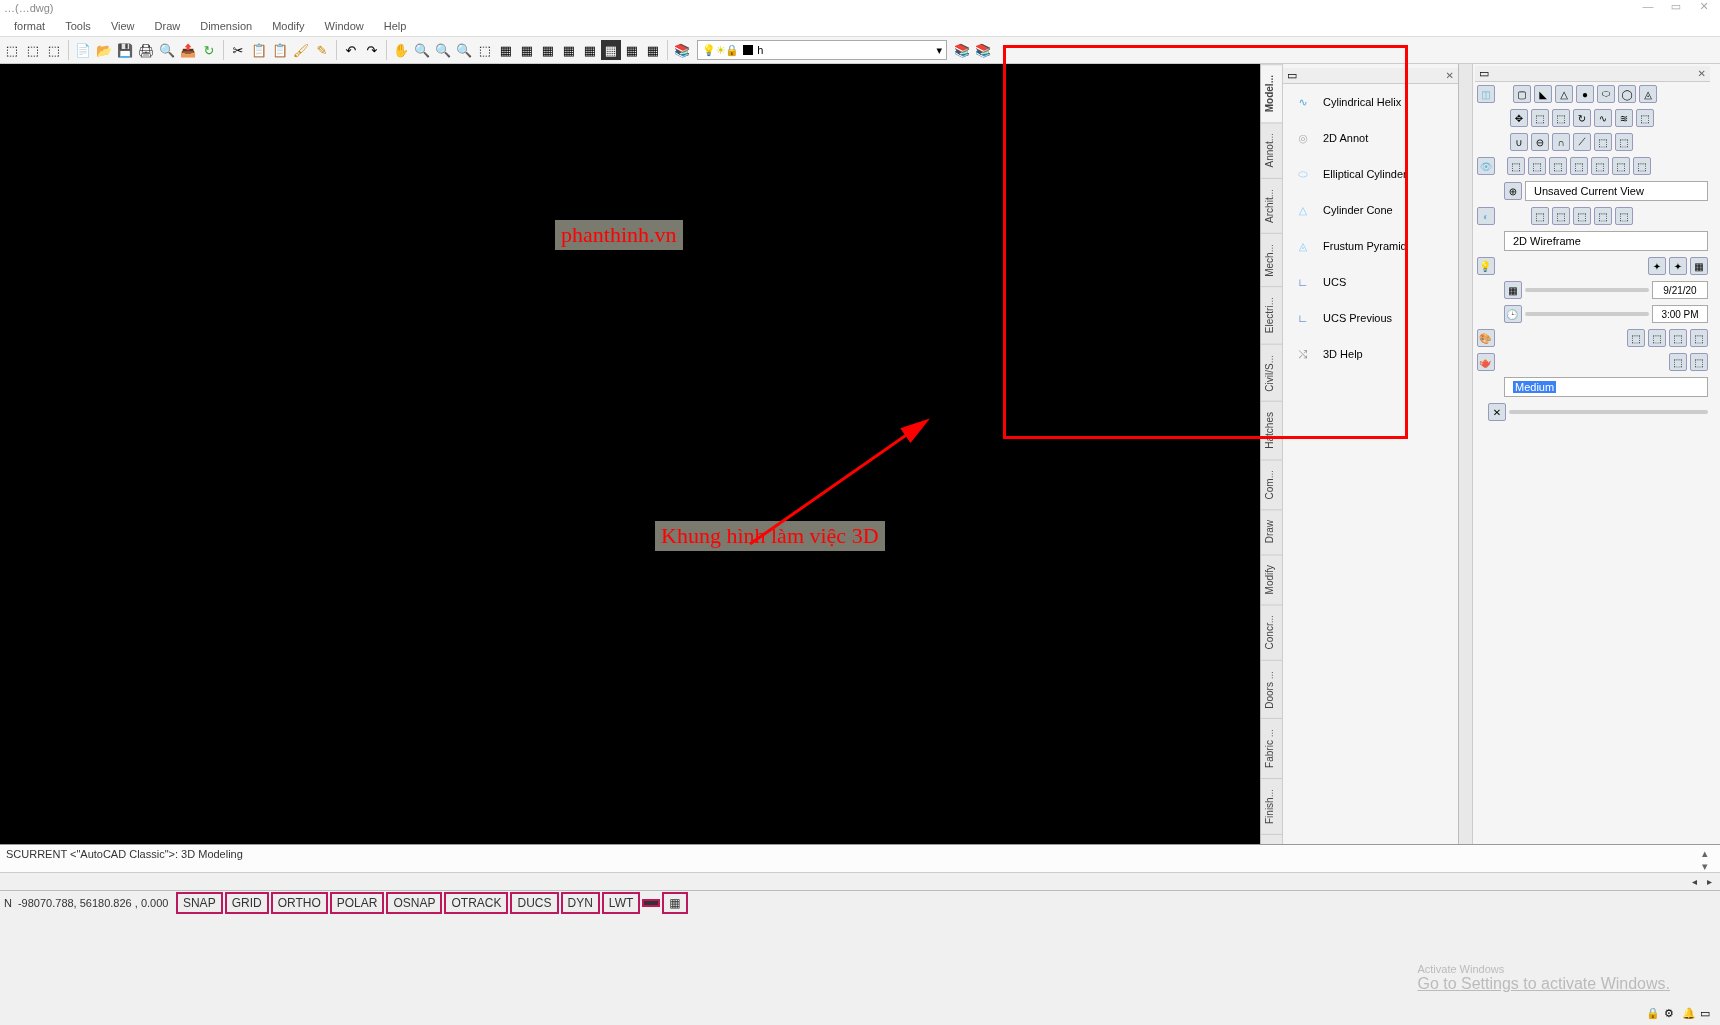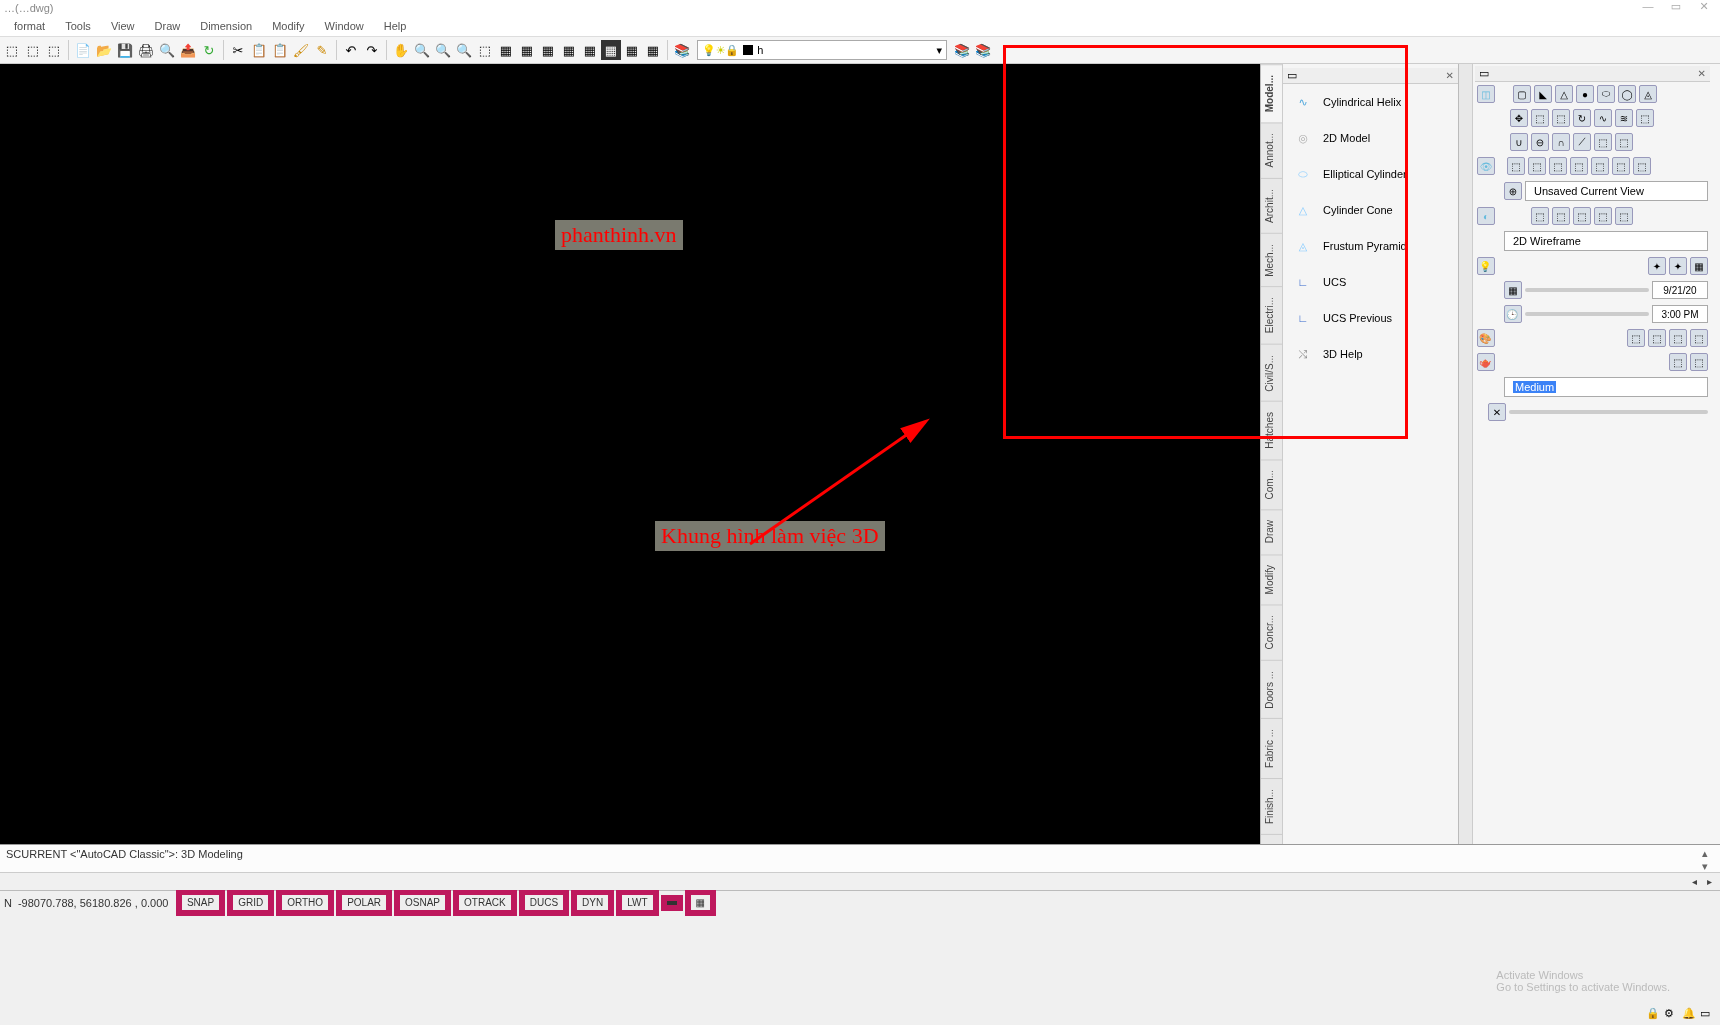--- a/index.html
+++ b/index.html
@@ -44,24 +44,24 @@
 .redbox { position: absolute; top: 45px; left: 1003px; width: 405px; height: 394px; border: 3px solid #f00; pointer-events: none; }
 
 .cmd-area { height: 46px; background: #f0f0f0; border-top: 1px solid #999; position: relative; }
 .cmd-text { background: #fcfcfc; height: 28px; padding: 2px 6px; font-family: Consolas, monospace; font-size: 12px; color: #333; border-bottom: 1px solid #ccc; }
 .cmd-scroll { position: absolute; right: 4px; top: 2px; width: 14px; display: flex; flex-direction: column; font-size: 9px; color: #666; }
 .cmd-hbar { height: 16px; display: flex; align-items: center; gap: 2px; padding: 0 4px; }
 .cmd-hbar .harr { font-size: 10px; color: #444; padding: 0 4px; cursor: pointer; }
 
 .statusbar { height: 24px; background: #f0f0f0; border-top: 1px solid #bbb; display: flex; align-items: center; padding: 0 4px; gap: 2px; font-size: 11px; color: #333; }
 .status-coord { width: 160px; padding: 0 4px; }
-.status-btn { padding: 2px 5px; border: 6px solid #be185d; background: #eee; font-size: 10px; cursor: pointer; }
+.status-btn { padding: 2px 5px; border: 2px solid #be185d; background: #eee; font-size: 12px; cursor: pointer; }
 
 .activate { position: absolute; right: 50px; bottom: 32px; color: #bbb; font-size: 15px; text-align: left; }
-.activate .sub { font-size: 11px; }
+.activate .sub { font-size: 16px; text-decoration: underline; }
 
 .tray { position: absolute; right: 4px; bottom: 2px; display: flex; gap: 2px; }
 .tray span { width: 16px; height: 16px; font-size: 11px; }
 </style>
 </head>
 <body>
 
 <div class="titlebar">
   <span>…(…dwg)</span>
 </div>
@@ -168,21 +168,21 @@
       <div class="panel1-header">
         <span>▭</span>
         <span class="x">✕</span>
       </div>
       <div class="tool-item">
         <span class="tool-icon" style="color:#5ad">∿</span>
         <span>Cylindrical Helix</span>
       </div>
       <div class="tool-item">
         <span class="tool-icon" style="color:#aaa">◎</span>
-        <span>2D Model</span>
+        <span>2D Annot</span>
       </div>
       <div class="tool-item">
         <span class="tool-icon" style="color:#8cf">⬭</span>
         <span>Elliptical Cylinder</span>
       </div>
       <div class="tool-item">
         <span class="tool-icon" style="color:#8cf">△</span>
         <span>Cylinder Cone</span>
       </div>
       <div class="tool-item">

